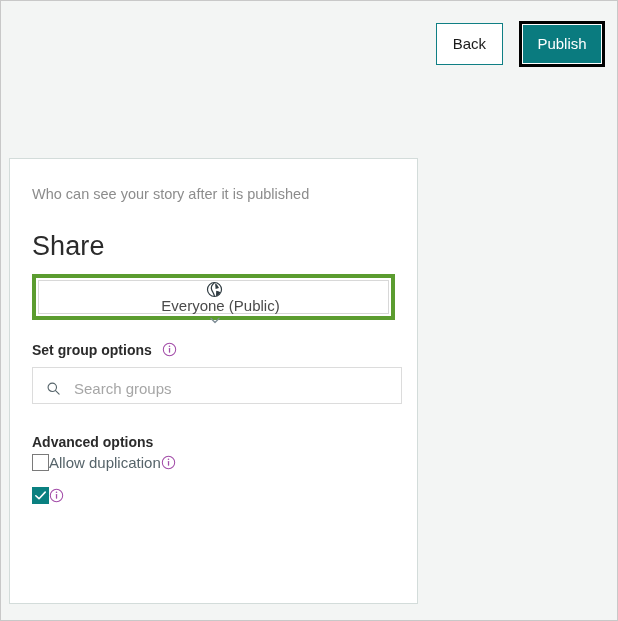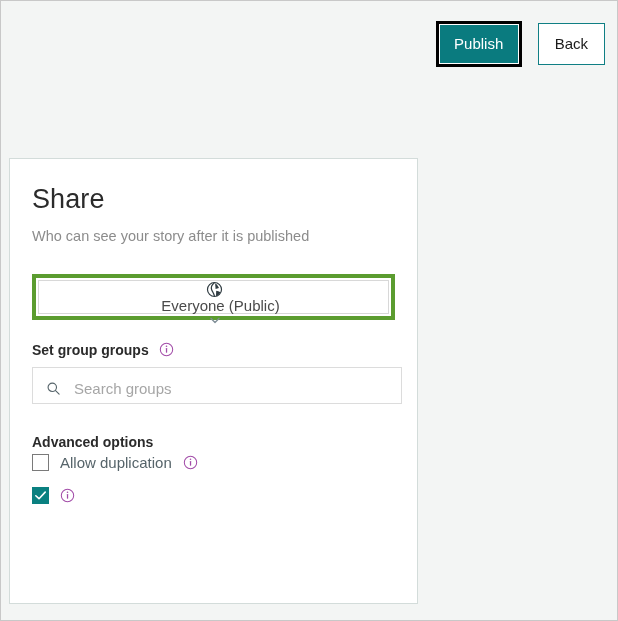--- a/index.html
+++ b/index.html
@@ -180,21 +180,20 @@
   }
 
   
   #advanced-options-label {
     margin-bottom: 4px;
   }
 
   .option-row {
     display: flex;
     align-items: center;
-    gap: 11px;
     margin-bottom: 16px;
   }
 
   .checkbox {
     box-sizing: border-box;
     width: 17px;
     height: 17px;
     flex: 0 0 17px;
     border: 1px solid #7a7a7a;
     background: #ffffff;
@@ -224,34 +223,34 @@
     display: inline-block;
   }
 </style>
 </head>
 <body>
 
 <div id="app-frame">
 
   <div id="action-bar">
 
+    <div id="back-button">Back</div>
+
     <div id="publish-focus-ring">
       <div id="publish-button">Publish</div>
     </div>
 
-    <div id="back-button">Back</div>
-
   </div>
 
   <div id="share-card">
     <div id="card-inner">
 
+      <div id="share-subtitle">Who can see your story after it is published</div>
+
       <div id="share-title">Share</div>
-
-      <div id="share-subtitle">Who can see your story after it is published</div>
 
 
       <div id="sharing-level-highlight">
         <div id="sharing-level-select">
 
           <span class="icon">
             <svg width="17" height="17" viewBox="0 0 16 16" aria-hidden="true">
               <circle cx="8" cy="8" r="6.6" fill="none" stroke="#2f3b41" stroke-width="1.1"></circle>
               <path d="M8 1.6 C5.4 3.4 4.6 6 5.3 8.2 C5.9 10.1 7.4 11.2 8 14.4" fill="none" stroke="#2f3b41" stroke-width="1.1"></path>
               <path d="M8.6 2 C10.4 3.2 11.6 5 12.2 6.6 L9 7.6 Z" fill="#2f3b41" stroke="none"></path>
@@ -264,21 +263,21 @@
           <span class="icon">
             <svg width="14" height="14" viewBox="0 0 14 14" aria-hidden="true">
               <path d="M3 5.5 L7 9.5 L11 5.5" fill="none" stroke="#7e8d95" stroke-width="1.3" stroke-linecap="round" stroke-linejoin="round"></path>
             </svg>
           </span>
 
         </div>
       </div>
 
       <div class="field-label">
-        <span>Set group groups</span>
+        <span>Set group options</span>
         <span class="info-icon">
           <svg width="15" height="15" viewBox="0 0 16 16" aria-hidden="true">
             <circle cx="8" cy="8" r="6.6" fill="none" stroke="#a24ca8" stroke-width="1.1"></circle>
             <circle cx="8" cy="4.6" r="0.85" fill="#a24ca8"></circle>
             <rect x="7.35" y="6.4" width="1.35" height="5.1" rx="0.5" fill="#a24ca8"></rect>
           </svg>
         </span>
       </div>
 
       <div id="group-search-box">

